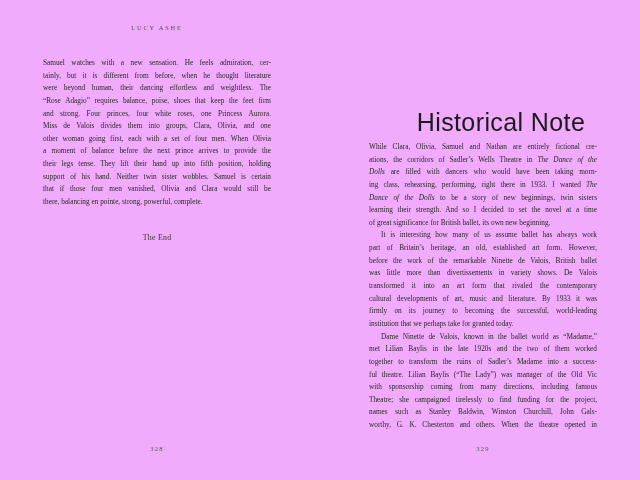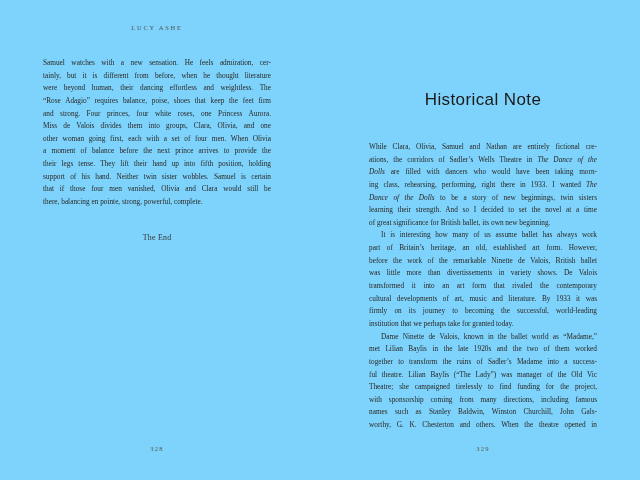--- a/index.html
+++ b/index.html
@@ -8,21 +8,21 @@
     width: 640px;
     height: 480px;
     background: #ffffff;
     overflow: hidden;
     font-family: "Liberation Serif", serif;
   }
   .spread {
     position: relative;
     width: 640px;
     height: 480px;
-    background: #7dd3fc;
+    background: #f0abfc;
   }
   .page {
     position: absolute;
     top: 0;
     height: 480px;
     width: 228px;
   }
   .page.left  { left: 43px; }
   .page.right { left: 369px; }
 
@@ -35,25 +35,25 @@
     font-size: 6.4px;
     letter-spacing: 1.8px;
     color: #55504a;
   }
 
   .chapter-heading {
     position: absolute;
     top: 90px;
     left: -20px;
     width: 268px;
-    margin: 0;
+    margin: 18px;
     text-align: center;
     font-family: "Liberation Sans", sans-serif;
     font-weight: 300;
-    font-size: 17px;
+    font-size: 25px;
     letter-spacing: 0.4px;
     color: #1c1a18;
   }
 
   .bodytext {
     position: absolute;
     left: 0;
     width: 228px;
   }
   .page.left  .bodytext { top: 57px; }
@@ -136,21 +136,21 @@
         <div class="tline"><span>before the work of the remarkable Ninette de Valois, British ballet</span></div>
         <div class="tline"><span>was little more than divertissements in variety shows. De Valois</span></div>
         <div class="tline"><span>transformed it into an art form that rivaled the contemporary</span></div>
         <div class="tline"><span>cultural developments of art, music and literature. By 1933 it was</span></div>
         <div class="tline"><span>firmly on its journey to becoming the successful, world-leading</span></div>
         <div class="tline pend"><span>institution that we perhaps take for granted today.</span></div>
         <div class="tline pind"><span>Dame Ninette de Valois, known in the ballet world as “Madame,”</span></div>
         <div class="tline"><span>met Lilian Baylis in the late 1920s and the two of them worked</span></div>
         <div class="tline"><span>together to transform the ruins of Sadler’s Madame into a success-</span></div>
         <div class="tline"><span>ful theatre. Lilian Baylis (“The Lady”) was manager of the Old Vic</span></div>
+        <div class="tline"><span>with sponsorship coming from many directions, including famous</span></div>
         <div class="tline"><span>Theatre; she campaigned tirelessly to find funding for the project,</span></div>
-        <div class="tline"><span>with sponsorship coming from many directions, including famous</span></div>
         <div class="tline"><span>names such as Stanley Baldwin, Winston Churchill, John Gals-</span></div>
         <div class="tline"><span>worthy, G. K. Chesterton and others. When the theatre opened in</span></div>
       </div>
     <div class="folio">329</div>
   </div>
 
 </div>
 
 </body></html>

